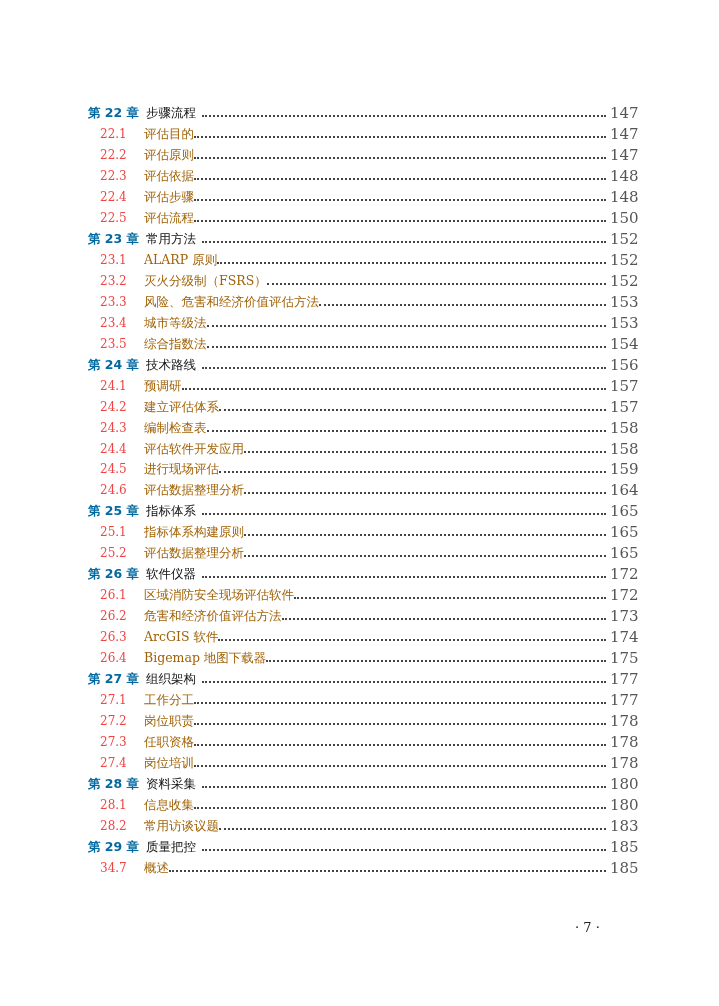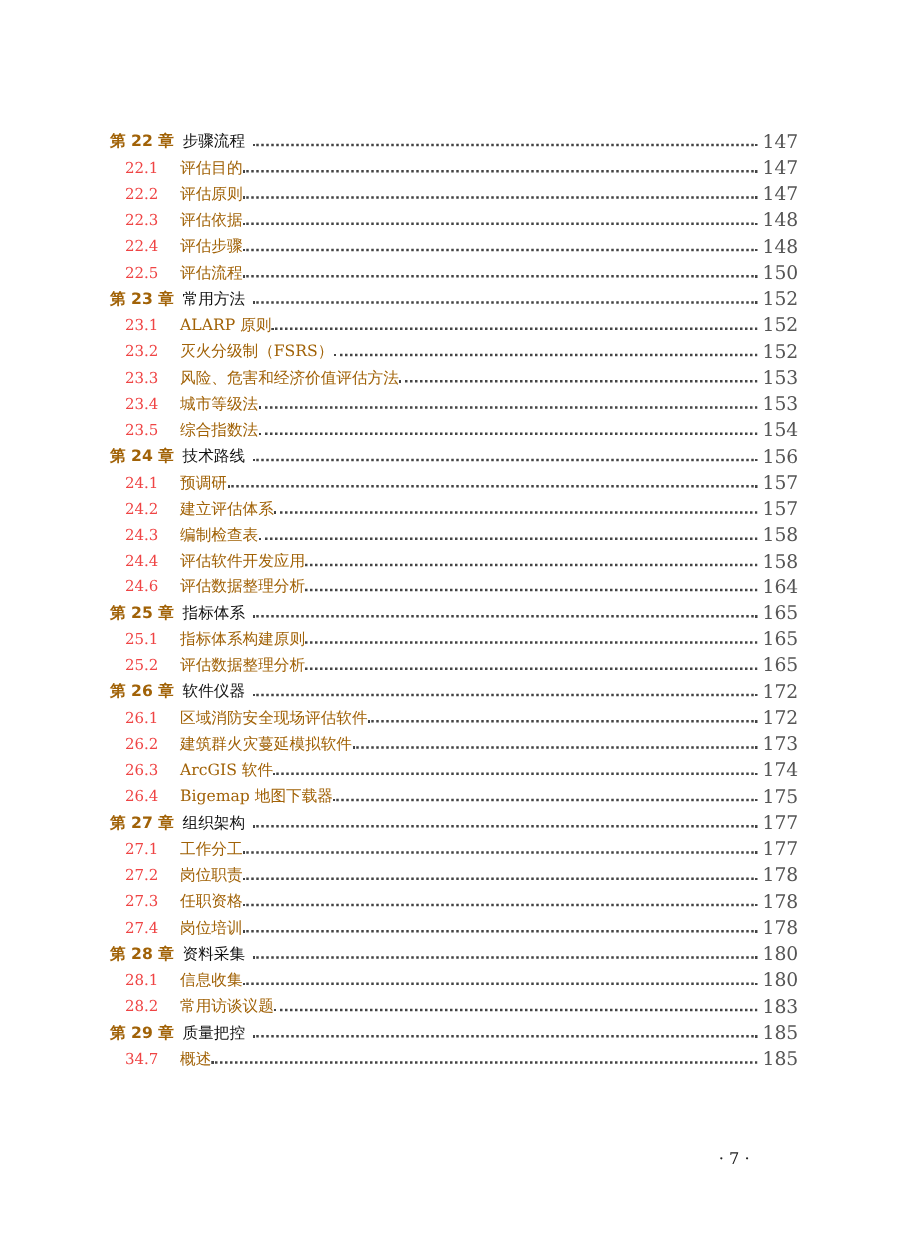--- a/index.html
+++ b/index.html
@@ -1,21 +1,21 @@
 <!DOCTYPE html>
 <html><head>
 <meta charset="utf-8">
 <style>
   html, body { margin:0; padding:0; background:#ffffff; }
   body { width:719px; height:1006px; position:relative; overflow:hidden;
          font-family:"DejaVu Serif","Liberation Serif",serif; color:#333; }
   .toc { position:absolute; left:88px; top:103px; width:546px; }
   .row { height:20.97px; display:flex; align-items:center; font-size:12.5px; line-height:20.97px; white-space:nowrap; }
   .row .num { flex:0 0 auto; }
-  .row.chapter .num { width:58px; font-weight:bold; color:#a16207; font-family:"DejaVu Sans","Liberation Sans",sans-serif; font-size:12.5px; }
+  .row.chapter .num { width:58px; font-weight:bold; color:#0369a1; font-family:"DejaVu Sans","Liberation Sans",sans-serif; font-size:12.5px; }
   .row.chapter .title { font-weight:normal; color:#111; font-family:"DejaVu Sans","Liberation Sans",sans-serif; padding-right:6px; }
   .row.section .num { width:44px; padding-left:12px; color:#ef4444; font-size:12px; }
   .row.section .title { color:#a16207; }
   .row .dots { flex:1 1 auto; overflow:hidden; height:20.97px; position:relative; margin:0 4px 0 0; }
   .row .dots::before { content:""; position:absolute; left:0; right:0; top:12px; border-bottom:2px dotted #444; }
   .row .page { flex:0 0 auto; width:24px; text-align:right; color:#555; font-size:15px; }
   .folio { position:absolute; left:575px; top:920px; font-size:13px; color:#222; }
 </style>
 </head>
 <body>
@@ -117,20 +117,26 @@
       <span class="dots"></span>
       <span class="page">158</span>
     </div>
     <div class="row section">
       <span class="num">24.4</span>
       <span class="title">评估软件开发应用</span>
       <span class="dots"></span>
       <span class="page">158</span>
     </div>
     <div class="row section">
+      <span class="num">24.5</span>
+      <span class="title">进行现场评估</span>
+      <span class="dots"></span>
+      <span class="page">159</span>
+    </div>
+    <div class="row section">
       <span class="num">24.6</span>
       <span class="title">评估数据整理分析</span>
       <span class="dots"></span>
       <span class="page">164</span>
     </div>
     <div class="row chapter">
       <span class="num">第 25 章</span>
       <span class="title">指标体系</span>
       <span class="dots"></span>
       <span class="page">165</span>
@@ -154,21 +160,21 @@
       <span class="page">172</span>
     </div>
     <div class="row section">
       <span class="num">26.1</span>
       <span class="title">区域消防安全现场评估软件</span>
       <span class="dots"></span>
       <span class="page">172</span>
     </div>
     <div class="row section">
       <span class="num">26.2</span>
-      <span class="title">建筑群火灾蔓延模拟软件</span>
+      <span class="title">危害和经济价值评估方法</span>
       <span class="dots"></span>
       <span class="page">173</span>
     </div>
     <div class="row section">
       <span class="num">26.3</span>
       <span class="title">ArcGIS 软件</span>
       <span class="dots"></span>
       <span class="page">174</span>
     </div>
     <div class="row section">

